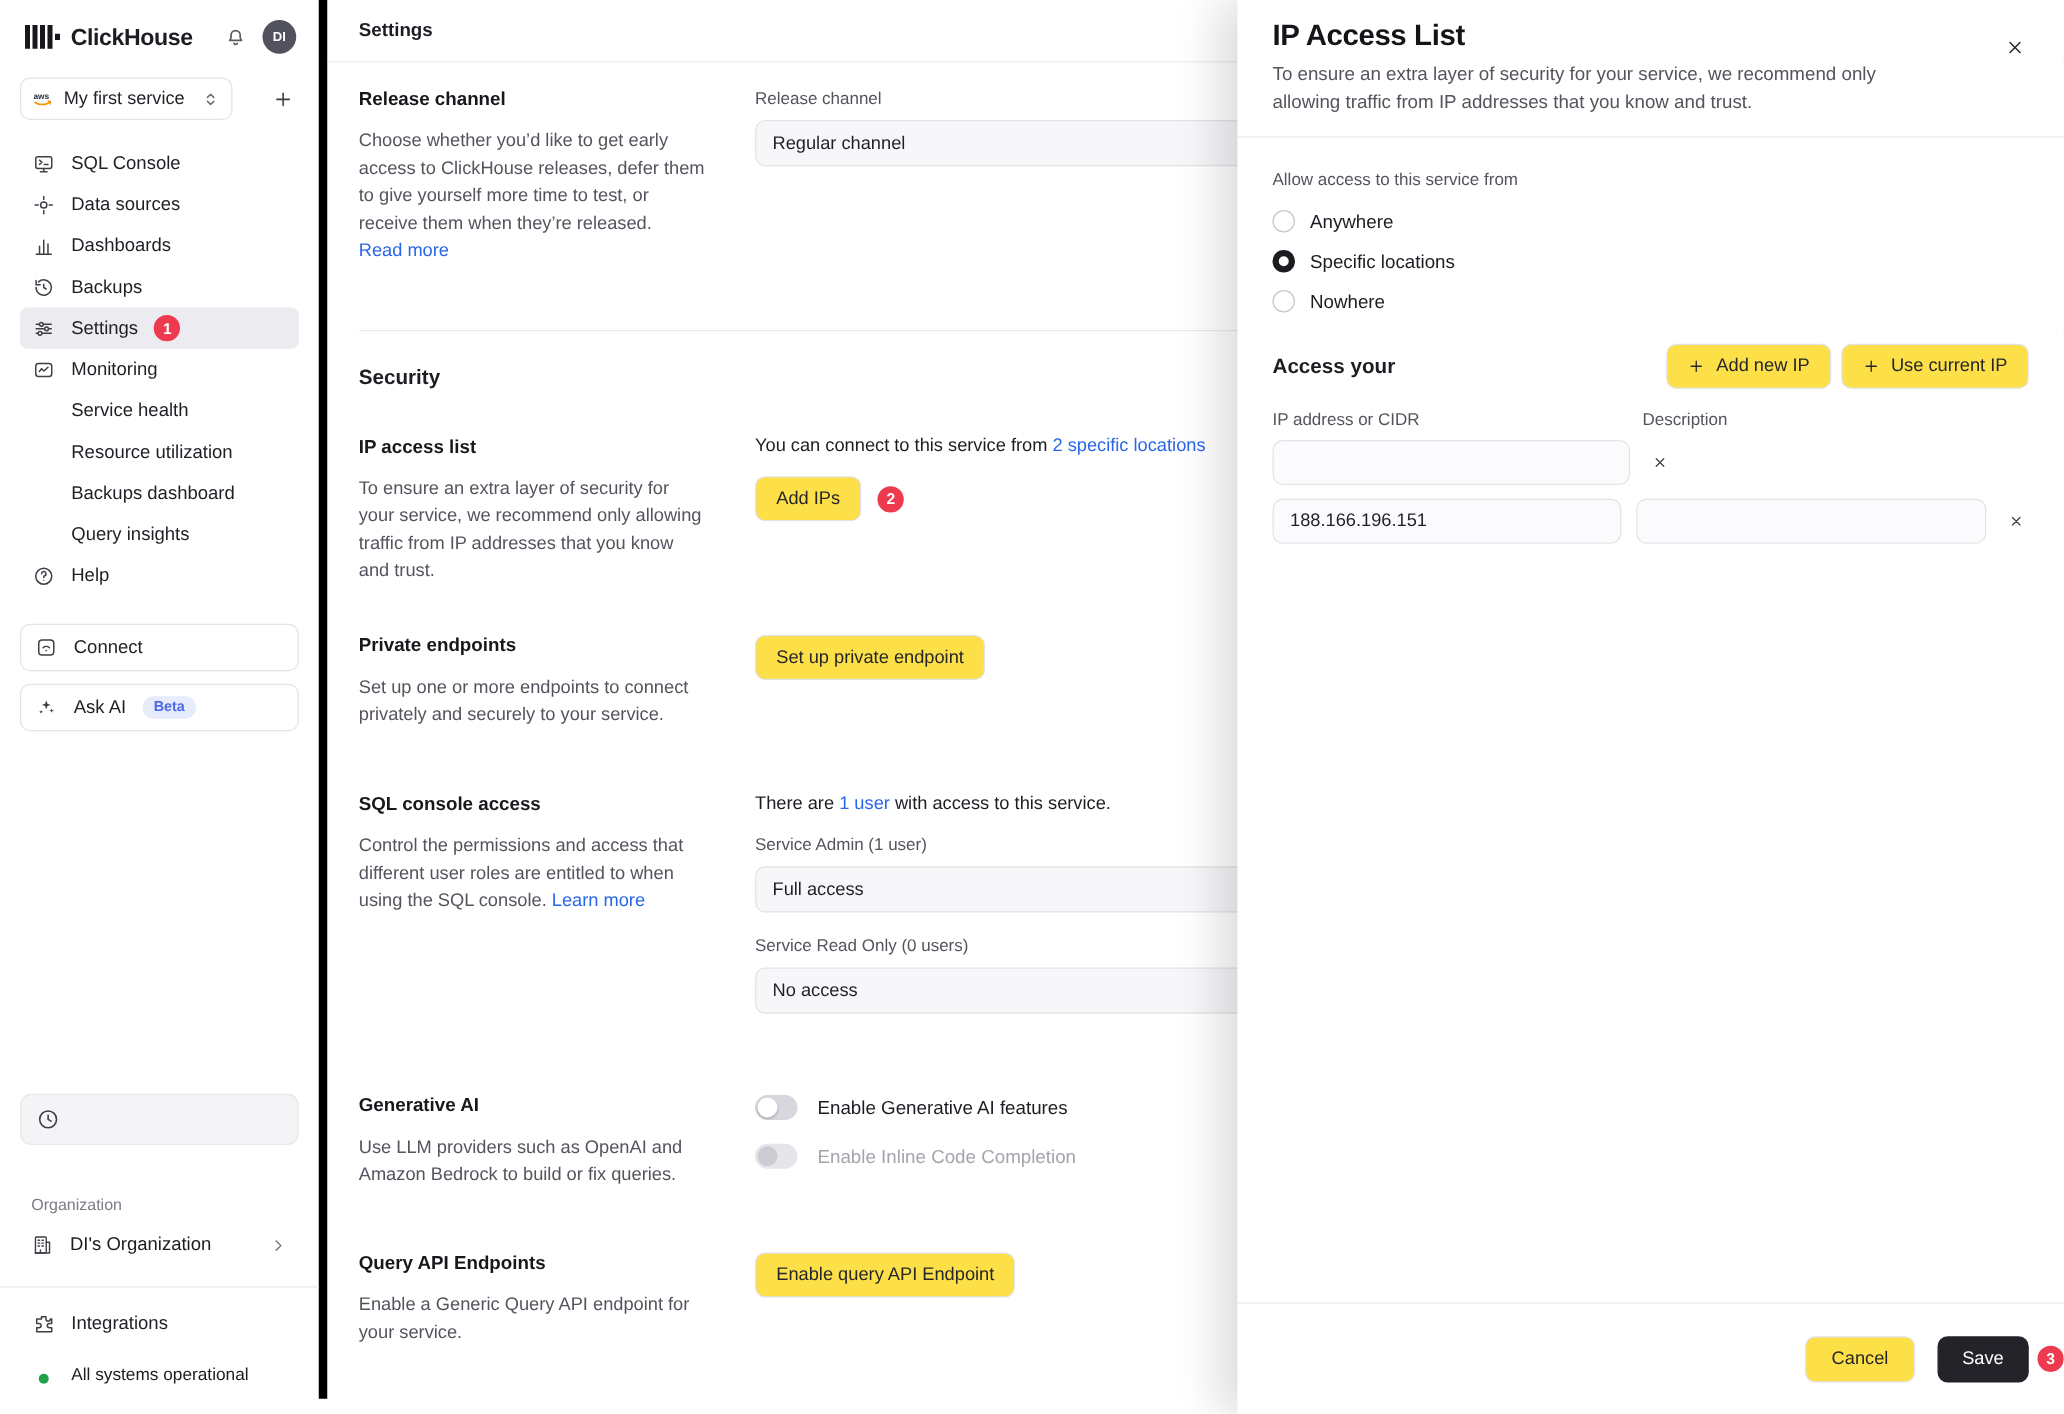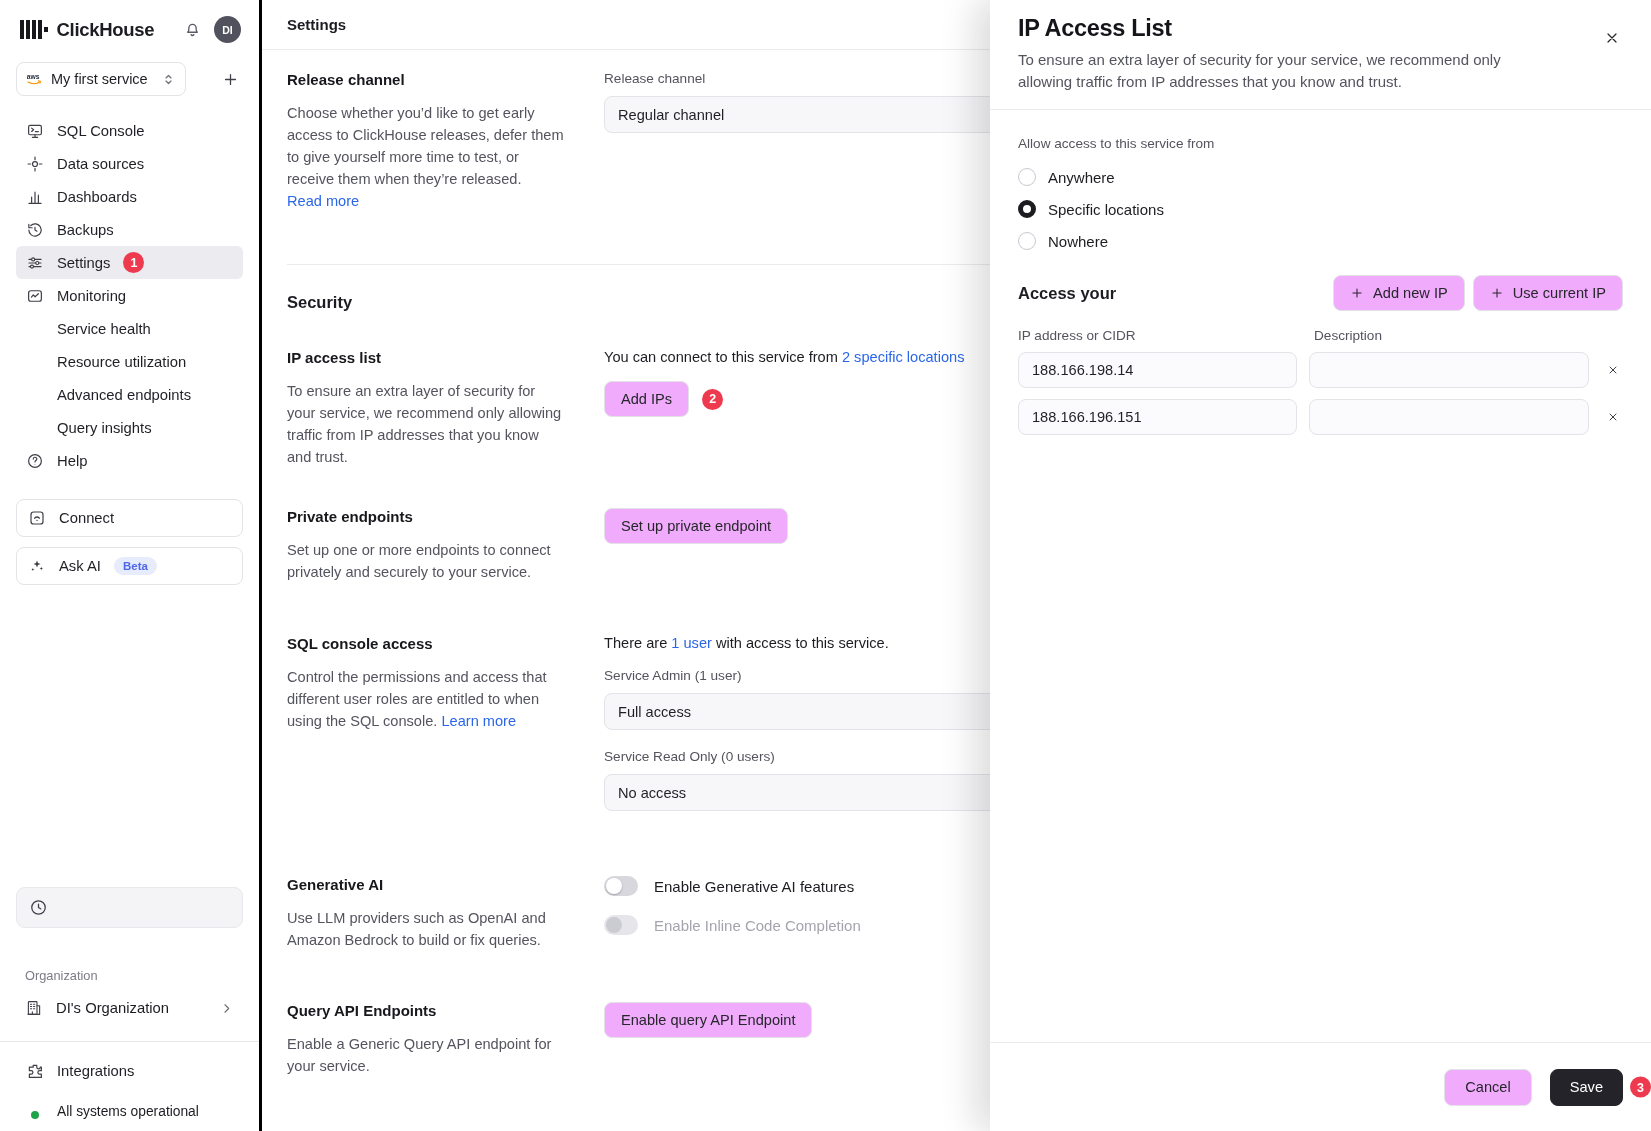--- a/index.html
+++ b/index.html
@@ -1,22 +1,22 @@
 <!DOCTYPE html>
 <html><head>
 <meta charset="utf-8">
 <style>
 * { margin:0; padding:0; box-sizing:border-box; }
 html,body { width:1651px; height:1131px; overflow:hidden; background:#fff;
   font-family:"Liberation Sans", sans-serif; color:#1c1c22; }
 .app { position:relative; width:1651px; height:1131px; }
 
 
-.sidebar { position:absolute; left:0; top:0; bottom:0; width:262px; background:#fff;
-  border-right:3px solid #000000; display:flex; flex-direction:column; padding:14px 16px 12px; }
+.sidebar { position:absolute; left:0; top:0; bottom:12px; width:262px; background:#fff;
+  border-right:7px solid #000000; display:flex; flex-direction:column; padding:14px 16px 12px; }
 .sidebar-header { display:flex; align-items:center; padding:2px 2px 0 4px; }
 .logo-mark { display:flex; align-items:center; gap:2.5px; margin-right:9px; }
 .logo-mark i { display:block; width:3.5px; height:19px; background:#17171c; }
 .logo-mark i.dot { height:5px; }
 .brand-name { font-size:18.5px; font-weight:700; letter-spacing:-0.3px; }
 .header-spacer { flex:1; }
 .icon-btn { background:none; border:none; cursor:pointer; display:flex; align-items:center; justify-content:center; padding:4px; }
 .avatar { width:27px; height:27px; border-radius:50%; background:#52525e; color:#fff;
   font-size:10.5px; font-weight:700; display:flex; align-items:center; justify-content:center; margin-left:8px; }
 .service-row { display:flex; align-items:center; margin:19px 0 18px; }
@@ -57,21 +57,21 @@
 .col-left { width:280px; margin-right:37px; flex:none; }
 .col-left h3 { font-size:15px; font-weight:700; margin-bottom:14px; color:#17171c; }
 .col-left p { font-size:14.6px; line-height:22px; color:#54545e; }
 .col-right { width:560px; flex:none; }
 a.link { color:#2a66e8; text-decoration:none; cursor:pointer;text-align:right; }
 .field-label { font-size:13.6px; color:#54545e; margin-bottom:10px; }
 .select { width:440px; height:37px; background:#f7f7f9; border:1px solid #e3e3e8; border-radius:8px;
   display:flex; align-items:center; padding:0 13px; font-size:14.6px; color:#1f1f26; cursor:pointer; }
 .hr { height:1px; background:#ebebee; margin:52px 0 28px; }
 .security-heading { font-size:16.5px; font-weight:700; margin-bottom:37px; }
-.btn { height:36px; border:1px solid #e1e1e6; background:#f0abfc; border-radius:8px; padding:0 16px;
+.btn { height:36px; border:1px solid #e1e1e6; background:#fde047; border-radius:8px; padding:0 16px;
   font-size:14.6px; color:#26262b; display:inline-flex; align-items:center; gap:9px; font-weight:500; cursor:pointer; }
 .ip-status { font-size:14.6px; margin-bottom:16px; white-space:nowrap; }
 .add-ips-row { display:flex; align-items:center; gap:13px; }
 .users-status { font-size:14.6px; margin-bottom:17px; }
 .toggle-row { display:flex; align-items:center; gap:16px; font-size:15px; margin-bottom:19px; }
 .toggle { width:34px; height:20px; border-radius:10px; background:#d7d7dd; position:relative; flex:none; cursor:pointer; }
 .toggle::after { content:""; position:absolute; width:16px; height:16px; background:#fff; border-radius:50%;
   top:2px; left:2px; box-shadow:0 1px 2px rgba(0,0,0,.25); }
 .toggle.disabled { background:#e6e6ea; }
 .toggle.disabled::after { background:#cbcbd2; box-shadow:none; }
@@ -223,21 +223,21 @@
         </span>
         <span>Monitoring</span>
       </div>
       <div class="nav-item sub">
         <span>Service health</span>
       </div>
       <div class="nav-item sub">
         <span>Resource utilization</span>
       </div>
       <div class="nav-item sub">
-        <span>Advanced endpoints</span>
+        <span>Backups dashboard</span>
       </div>
       <div class="nav-item sub">
         <span>Query insights</span>
       </div>
       <div class="nav-item">
         <span class="nicon">
           <svg width="18" height="18" viewBox="0 0 24 24" fill="none" stroke="#3f3f48" stroke-width="1.6" stroke-linecap="round" stroke-linejoin="round">
               <circle cx="12" cy="12" r="8.5"></circle>
               <path d="M9.7 9.4a2.35 2.35 0 1 1 3.3 2.1c-.7.3-1 .8-1 1.4v.4"></path>
               <circle cx="12" cy="16.4" r="0.6" fill="#3f3f48" stroke="none"></circle>
@@ -469,21 +469,20 @@
           </button>
         </span>
       </div>
 
       <div class="cols-labels">
         <span class="col-ip-label">IP address or CIDR</span>
         <span>Description</span>
       </div>
 
       <div class="ip-row">
-        <input class="tinput ip-input" type="text" value="188.166.198.14" style="">
         <input class="tinput desc-input" type="text" style="">
         <button class="icon-btn remove-btn">
           <span>
             <svg width="12" height="12" viewBox="0 0 24 24" fill="none" stroke="#3f3f48" stroke-width="2" stroke-linecap="round">
                 <path d="M6 6l12 12M18 6L6 18"></path>
               </svg>
           </span>
         </button>
       </div>
       <div class="ip-row">

